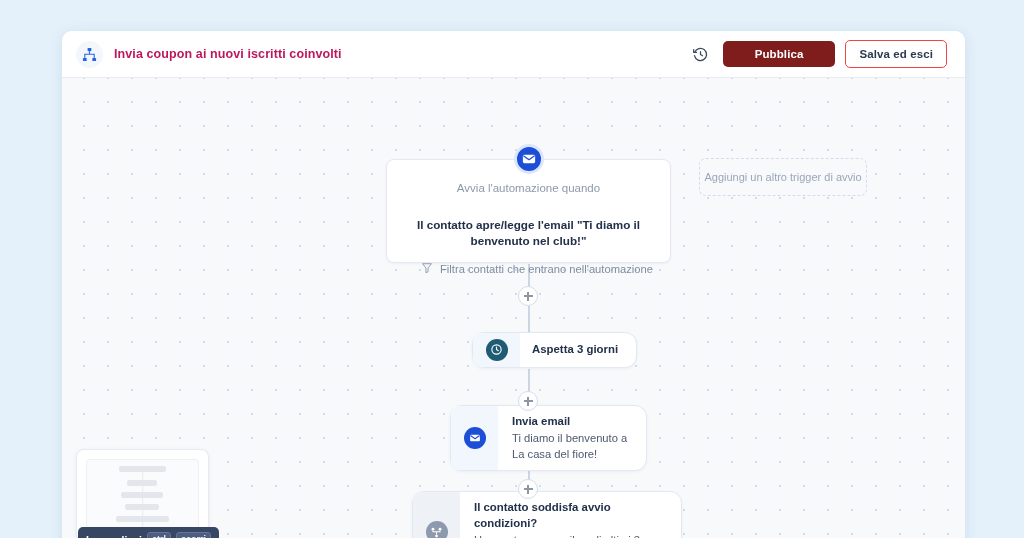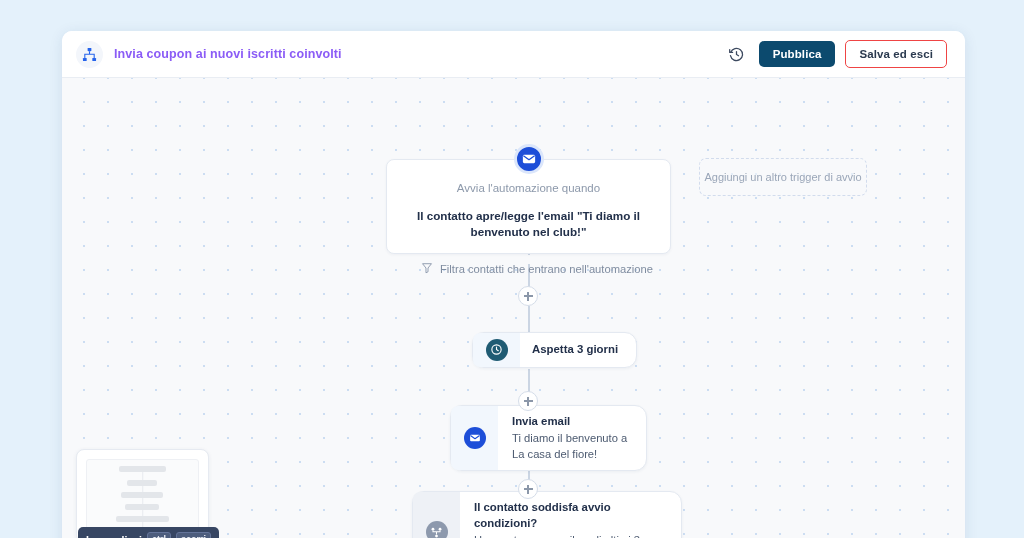--- a/index.html
+++ b/index.html
@@ -34,42 +34,42 @@
   #title-badge {
     width: 27px; height: 27px; border-radius: 50%;
     background: #f3f6fb;
     display: flex; align-items: center; justify-content: center;
     flex: 0 0 auto;
   }
   #app-title {
     margin-left: 11px;
     font-size: 12.5px;
     font-weight: bold;
-    color: #8b5cf6;
+    color: #be185d;
     letter-spacing: .1px;
   }
   #header-actions {
     margin-left: auto;
     display: flex; align-items: center; gap: 10px;
   }
   .hist-btn {
     width: 24px; height: 24px;
     display: flex; align-items: center; justify-content: center;
     cursor: pointer;
     background: none; border: none;
   }
   .btn-primary {
-    background: #0c4a6e;
+    background: #7f1d1d;
     color: #fff;
     border: none;
     border-radius: 5px;
     font-size: 11.5px;
     font-weight: bold;
     font-family: "Liberation Sans", sans-serif;
-    padding: 7px 14px;
+    padding: 7px 32px;
     cursor: pointer;
     letter-spacing: .1px;
     text-align: right;
   }
   .btn-secondary {
     background: #fff;
     color: #2b3a4f;
     border: 1px solid #ef4444;
     border-radius: 5px;
     font-size: 11.5px;
@@ -105,21 +105,21 @@
     border: 1px solid #e4e9f1;
     border-radius: 8px;
     padding: 22px 14px 13px;
     text-align: center;
     box-shadow: 0 1px 3px rgba(35,60,100,.05);
     cursor: pointer;
   }
   #trigger-sub {
     font-size: 11.5px;
     color: #8d99ab;
-    margin-bottom: 14px;
+    margin-bottom: 23px;
   }
   #trigger-main {
     font-size: 11.7px;
     font-weight: bold;
     color: #22304a;
     line-height: 1.35;
   }
   #trigger-icon {
     position: absolute;
     left: 452px; top: 66px;

